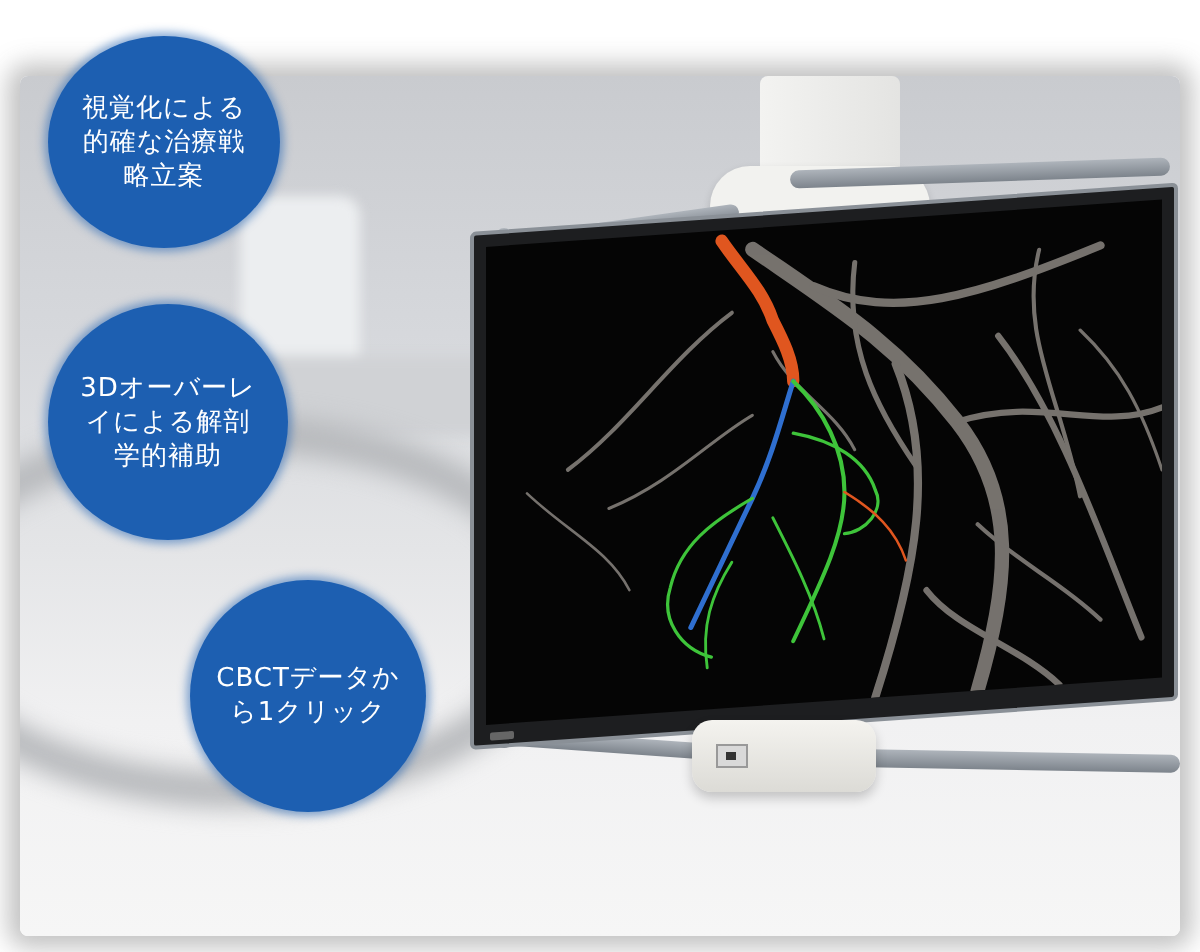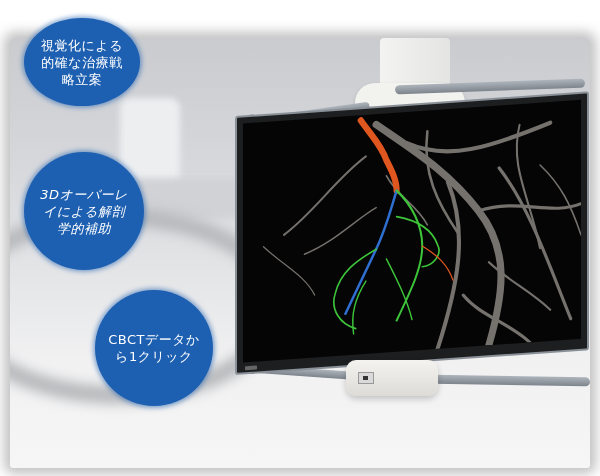--- a/index.html
+++ b/index.html
@@ -86,27 +86,27 @@
       </svg>
     </div>
     <div class="logo"></div>
   </div>
 
   <div class="lower-box">
     <div class="btn"></div>
   </div>
 </div>
 
-<div class="bubble" style="left:24px;top:18px;width:116px;height:88px;">
+<div class="bubble" style="left:24px;top:18px;width:116px;height:106px;font-family:Liberation Mono, monospace;">
   <span class="t">視覚化による
 的確な治療戦
 略立案</span>
 </div>
 
-<div class="bubble" style="left:24px;top:152px;width:120px;height:118px;font-style:italic;">
+<div class="bubble" style="left:24px;top:152px;width:120px;height:118px;">
   <span class="t">3Dオーバーレ
 イによる解剖
 学的補助</span>
 </div>
 
 <div class="bubble" style="left:95px;top:290px;width:118px;height:116px;">
   <span class="t">CBCTデータか
 ら1クリック</span>
 </div>
 

